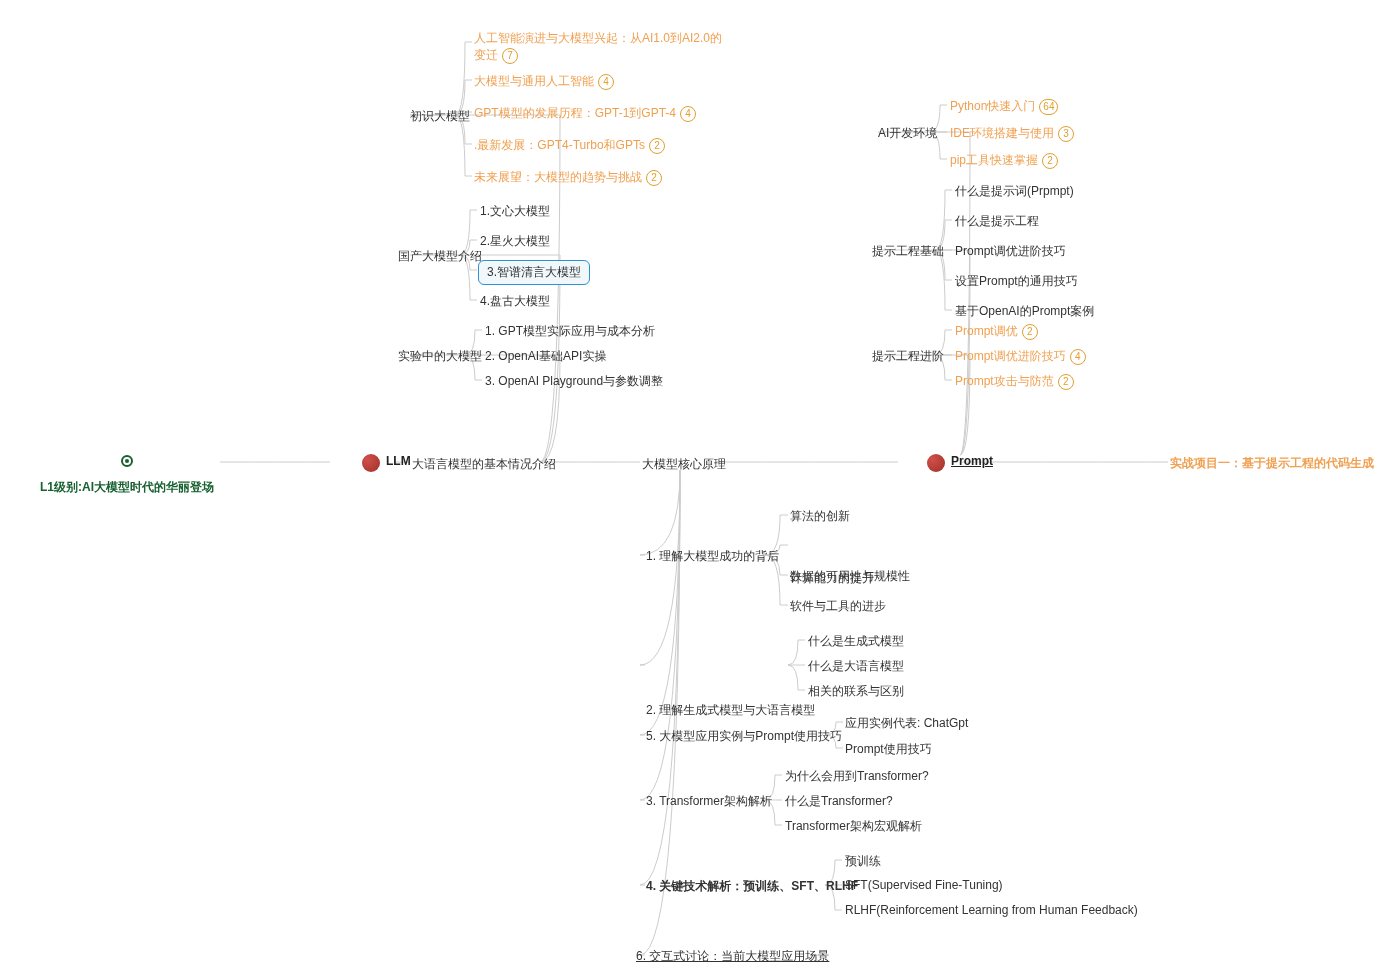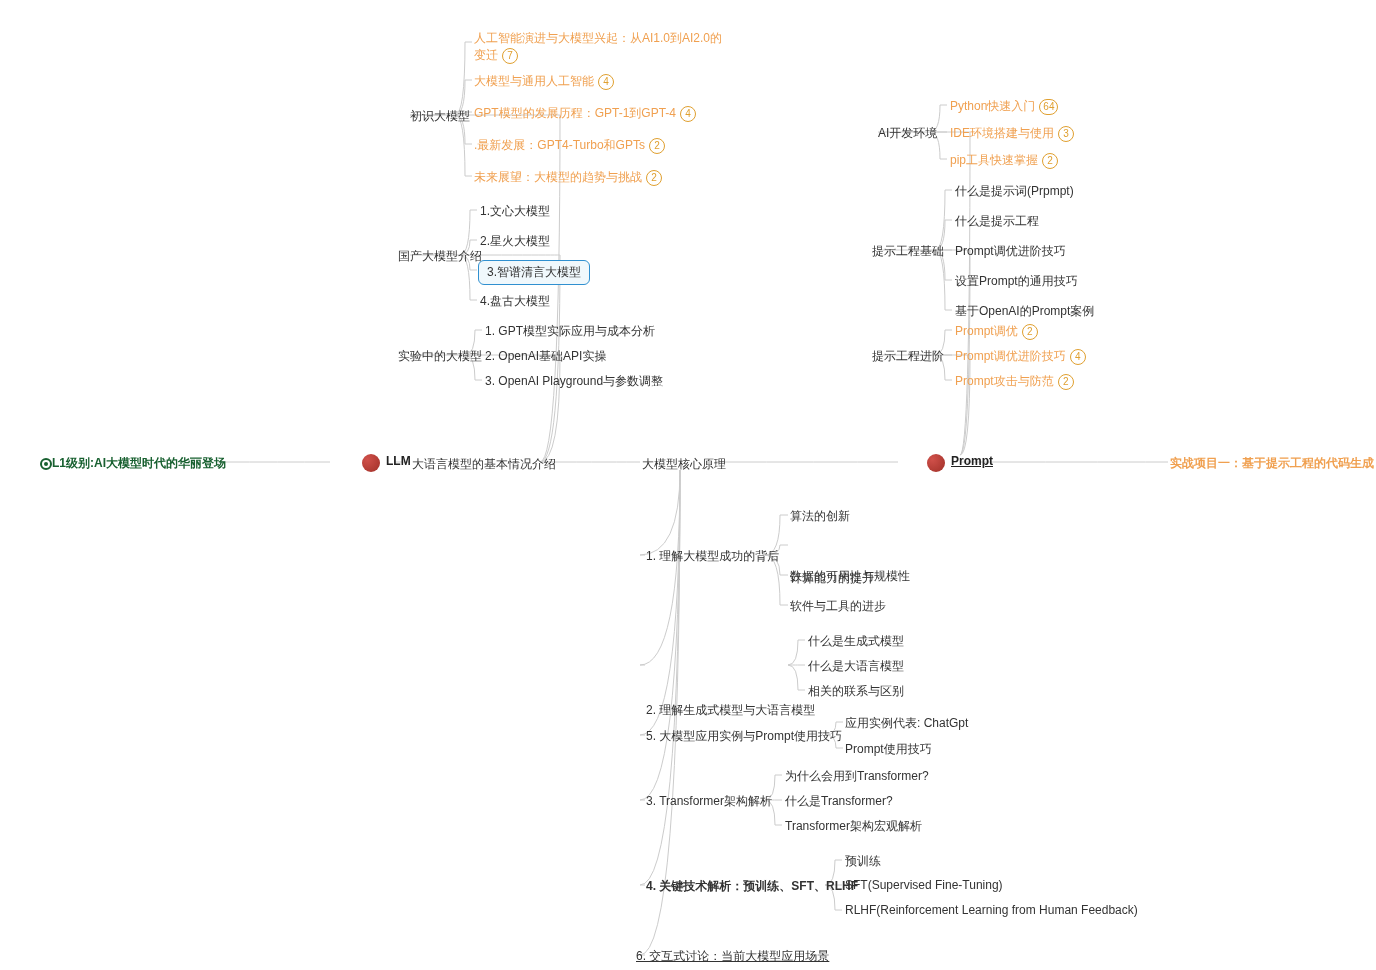--- a/index.html
+++ b/index.html
@@ -1,20 +1,20 @@
 <!DOCTYPE html>
 <html><head>
 <meta charset="utf-8">
 <style>
 * { box-sizing: border-box; margin: 0; padding: 0; }
 body { font-family: "Microsoft YaHei", Arial, sans-serif; font-size: 12px; background: #fff; width: 1376px; height: 970px; position: relative; overflow: hidden; }
 .node { position: absolute; white-space: nowrap; color: #333; }
 .node-orange { color: #f0a050; }
 .node-bold { font-weight: bold; }
-.root-node { color: #186030; display: flex; align-items: center; gap: 0; }
+.root-node { color: #186030; display: flex; align-items: center; gap: 12px; flex-direction: column; }
 .root-icon { width: 12px; height: 12px; border: 2px solid #186030; border-radius: 50%; display: inline-block; position: relative; }
 .root-icon::after { content: ''; position: absolute; width: 4px; height: 4px; background: #186030; border-radius: 50%; top: 2px; left: 2px; }
 .llm-node, .prompt-node { display: flex; align-items: flex-start; gap: 6px; font-weight: bold; color: #222; padding-left: 27px; }
 .logo-llm, .logo-prompt { width: 18px; height: 18px; border-radius: 50%; display: inline-block; }
 .logo-llm { background: radial-gradient(circle at 30% 30%, #d0504a, #a03028); }
 .logo-prompt { background: radial-gradient(circle at 30% 30%, #d0504a, #a03028); }
 .badge { display: inline-flex; align-items: center; justify-content: center; min-width: 16px; height: 16px; border: 1px solid #e0a030; border-radius: 8px; color: #e0a030; font-size: 10px; padding: 0 3px; margin-left: 4px; }
 .selected { border: 1px solid #3090d0; border-radius: 6px; padding: 3px 8px; background: #f0f8fc; }
 svg.connectors { position: absolute; top: 0; left: 0; width: 1376px; height: 970px; pointer-events: none; }
 svg.connectors path { fill: none; stroke: #ccc; stroke-width: 1; }

